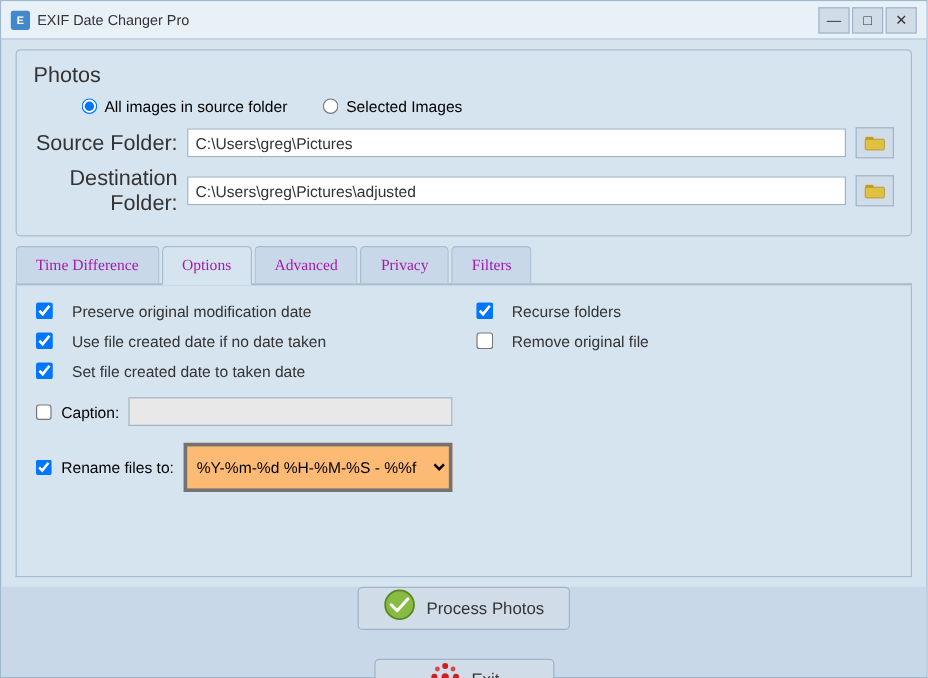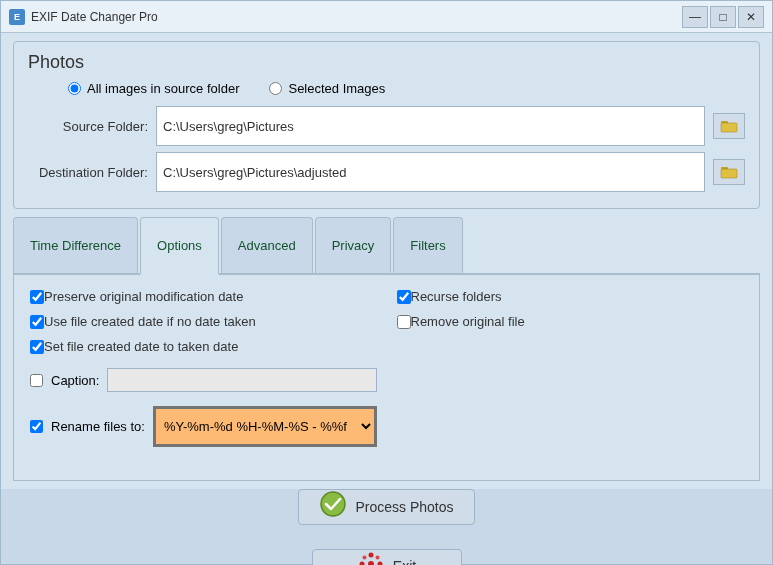--- a/index.html
+++ b/index.html
@@ -111,27 +111,27 @@
     }
     .folder-row {
       display: flex;
       align-items: center;
       margin-bottom: 6px;
       gap: 8px;
     }
     .folder-label {
       width: 120px;
       text-align: right;
-      font-size: 13px;
+      font-size: 18px;
       color: #333;
       flex-shrink: 0;
     }
     .folder-input {
       flex: 1;
-      height: 40px;
+      height: 24px;
       border: 1px solid #a0b4c8;
       background: white;
       padding: 2px 6px;
       font-size: 13px;
       color: #333;
     }
     .folder-btn {
       width: 32px;
       height: 26px;
       background: #d0dce8;
@@ -142,29 +142,30 @@
       justify-content: center;
       flex-shrink: 0;
     }
     .tab-bar {
       display: flex;
       gap: 0;
       border-bottom: 2px solid #a8bccc;
       flex-shrink: 0;
     }
     .tab {
-      padding: 20px 16px;
+      padding: 7px 16px;
       background: #c8d8e8;
       border: 1px solid #a8bccc;
       border-bottom: none;
       cursor: pointer;
       font-size: 13px;
-      color: #14532d;
+      color: #a21caf;
       border-radius: 4px 4px 0 0;
       margin-right: 2px;
+      font-family: Liberation Serif, serif;
     }
     .tab.active {
       background: #d6e4f0;
       border-bottom: 2px solid #d6e4f0;
       margin-bottom: -2px;
       font-weight: normal;
       z-index: 1;
     }
     .tab-content {
       background: #d6e4f0;
@@ -173,22 +174,22 @@
       padding: 14px 16px;
       flex: 1;
     }
     .options-grid {
       display: grid;
       grid-template-columns: 1fr 1fr;
       gap: 8px 20px;
     }
     .checkbox-row {
       display: flex;
-      align-items: flex-end;
-      gap: 0;
+      align-items: flex-start;
+      gap: 16px;
       font-size: 13px;
       color: #333;
     }
     .checkbox-row input[type=checkbox] {
       width: 14px;
       height: 14px;
       cursor: pointer;
     }
     .caption-row {
       display: flex;

